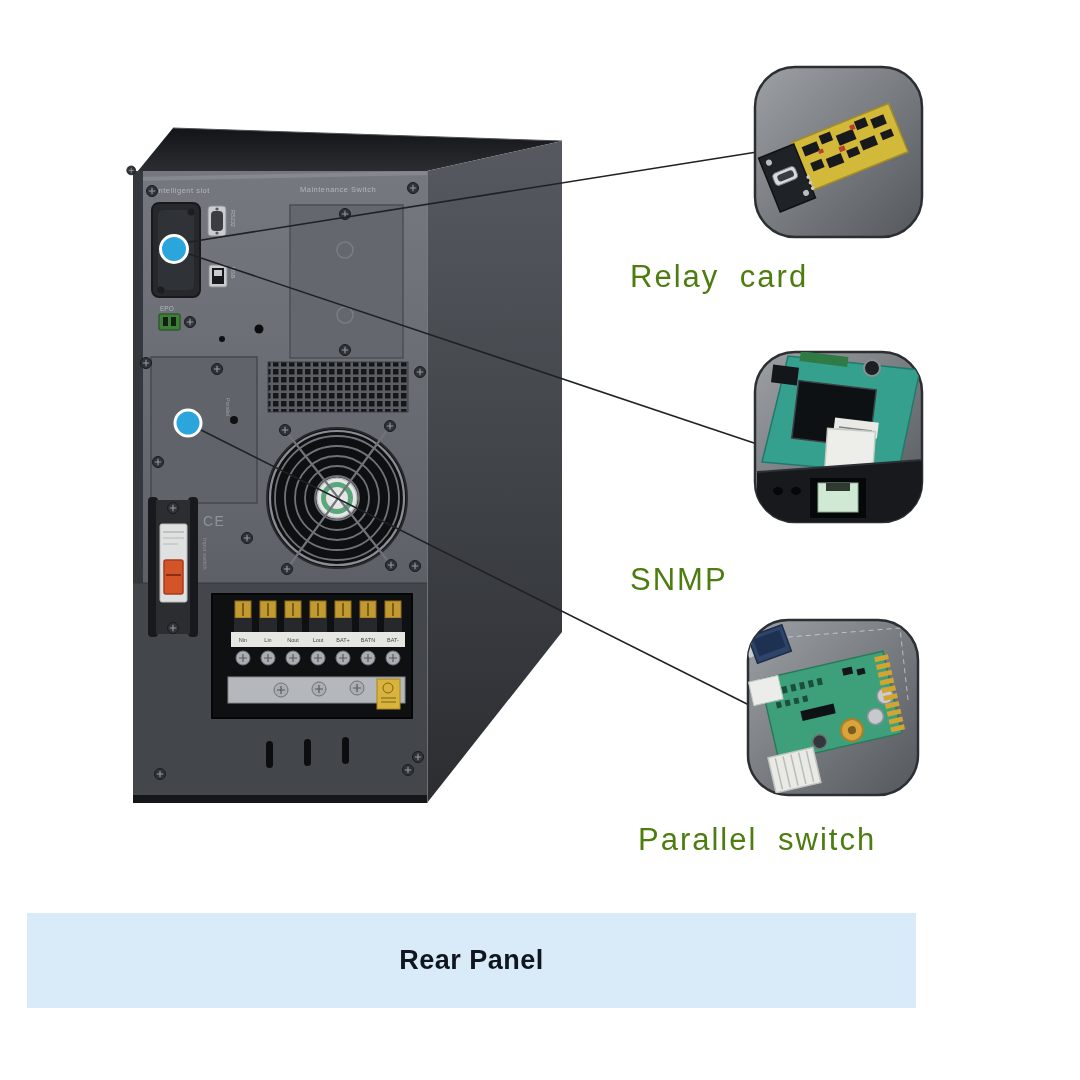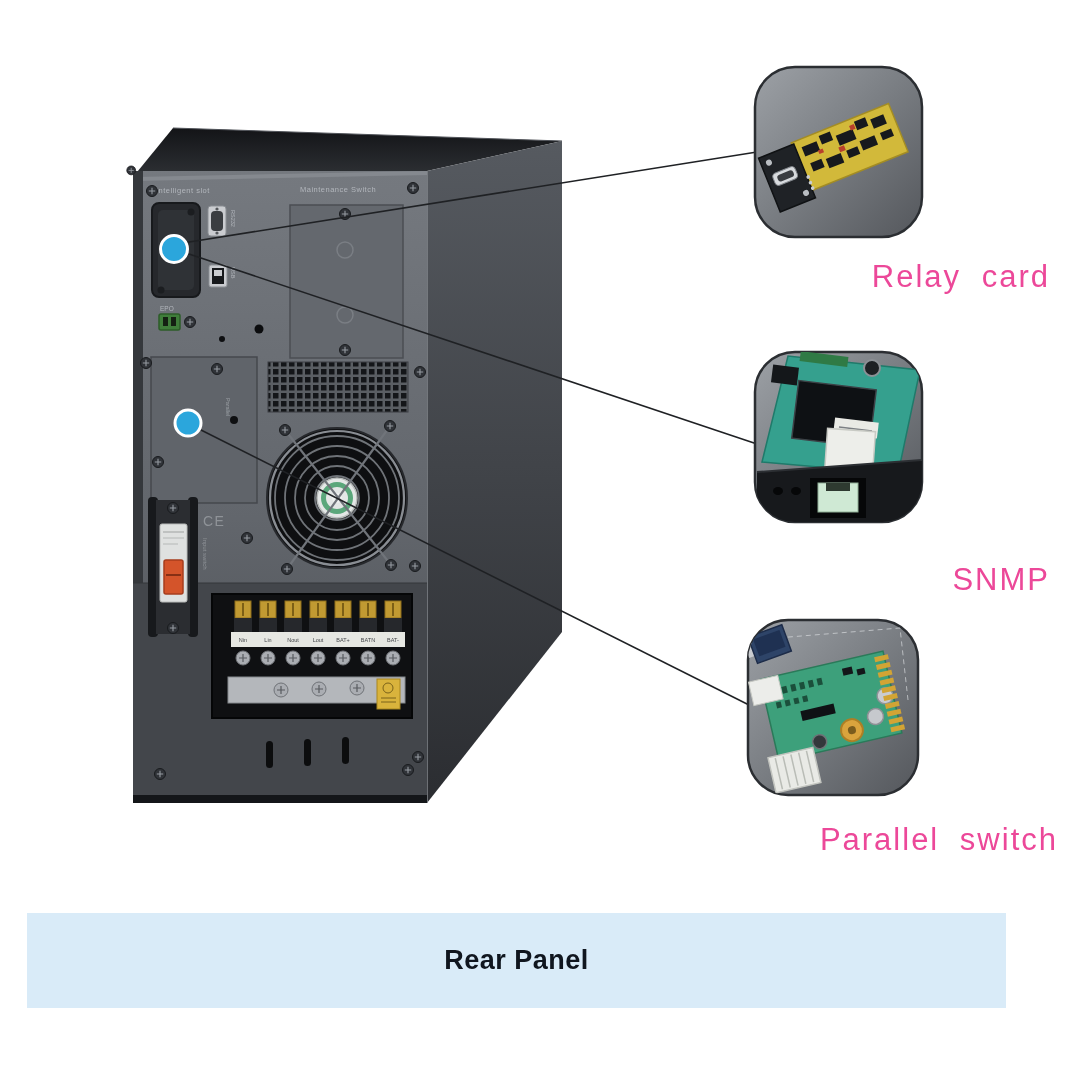--- a/index.html
+++ b/index.html
@@ -1,19 +1,19 @@
 <!DOCTYPE html>
 <html><head>
 <meta charset="utf-8">
 <style>
   html,body{margin:0;padding:0;background:#ffffff;width:1080px;height:1080px;overflow:hidden;}
   .stage{position:relative;width:1080px;height:1080px;background:#ffffff;font-family:"Liberation Sans",sans-serif;}
   .stage svg{position:absolute;left:0;top:0;}
-  .callout-label{position:absolute;width:420px;text-align:right;font-size:31px;letter-spacing:2px;word-spacing:10px;color:#ec4899;font-weight:400;}
-  .caption-band{position:absolute;left:27px;top:913px;width:979px;height:95px;display:flex;align-items:center;justify-content:center;}
+  .callout-label{position:absolute;width:420px;text-align:left;font-size:31px;letter-spacing:2px;word-spacing:10px;color:#4d7c0f;font-weight:400;}
+  .caption-band{position:absolute;left:27px;top:913px;width:889px;height:95px;display:flex;align-items:center;justify-content:center;}
   .caption-text{font-size:27px;font-weight:bold;letter-spacing:0.5px;}
   text{font-family:"Liberation Sans",sans-serif;}
 </style>
 </head>
 <body>
 
 <div class="stage">
 
 <svg width="1080" height="1080" viewBox="0 0 1080 1080">
   <defs>

